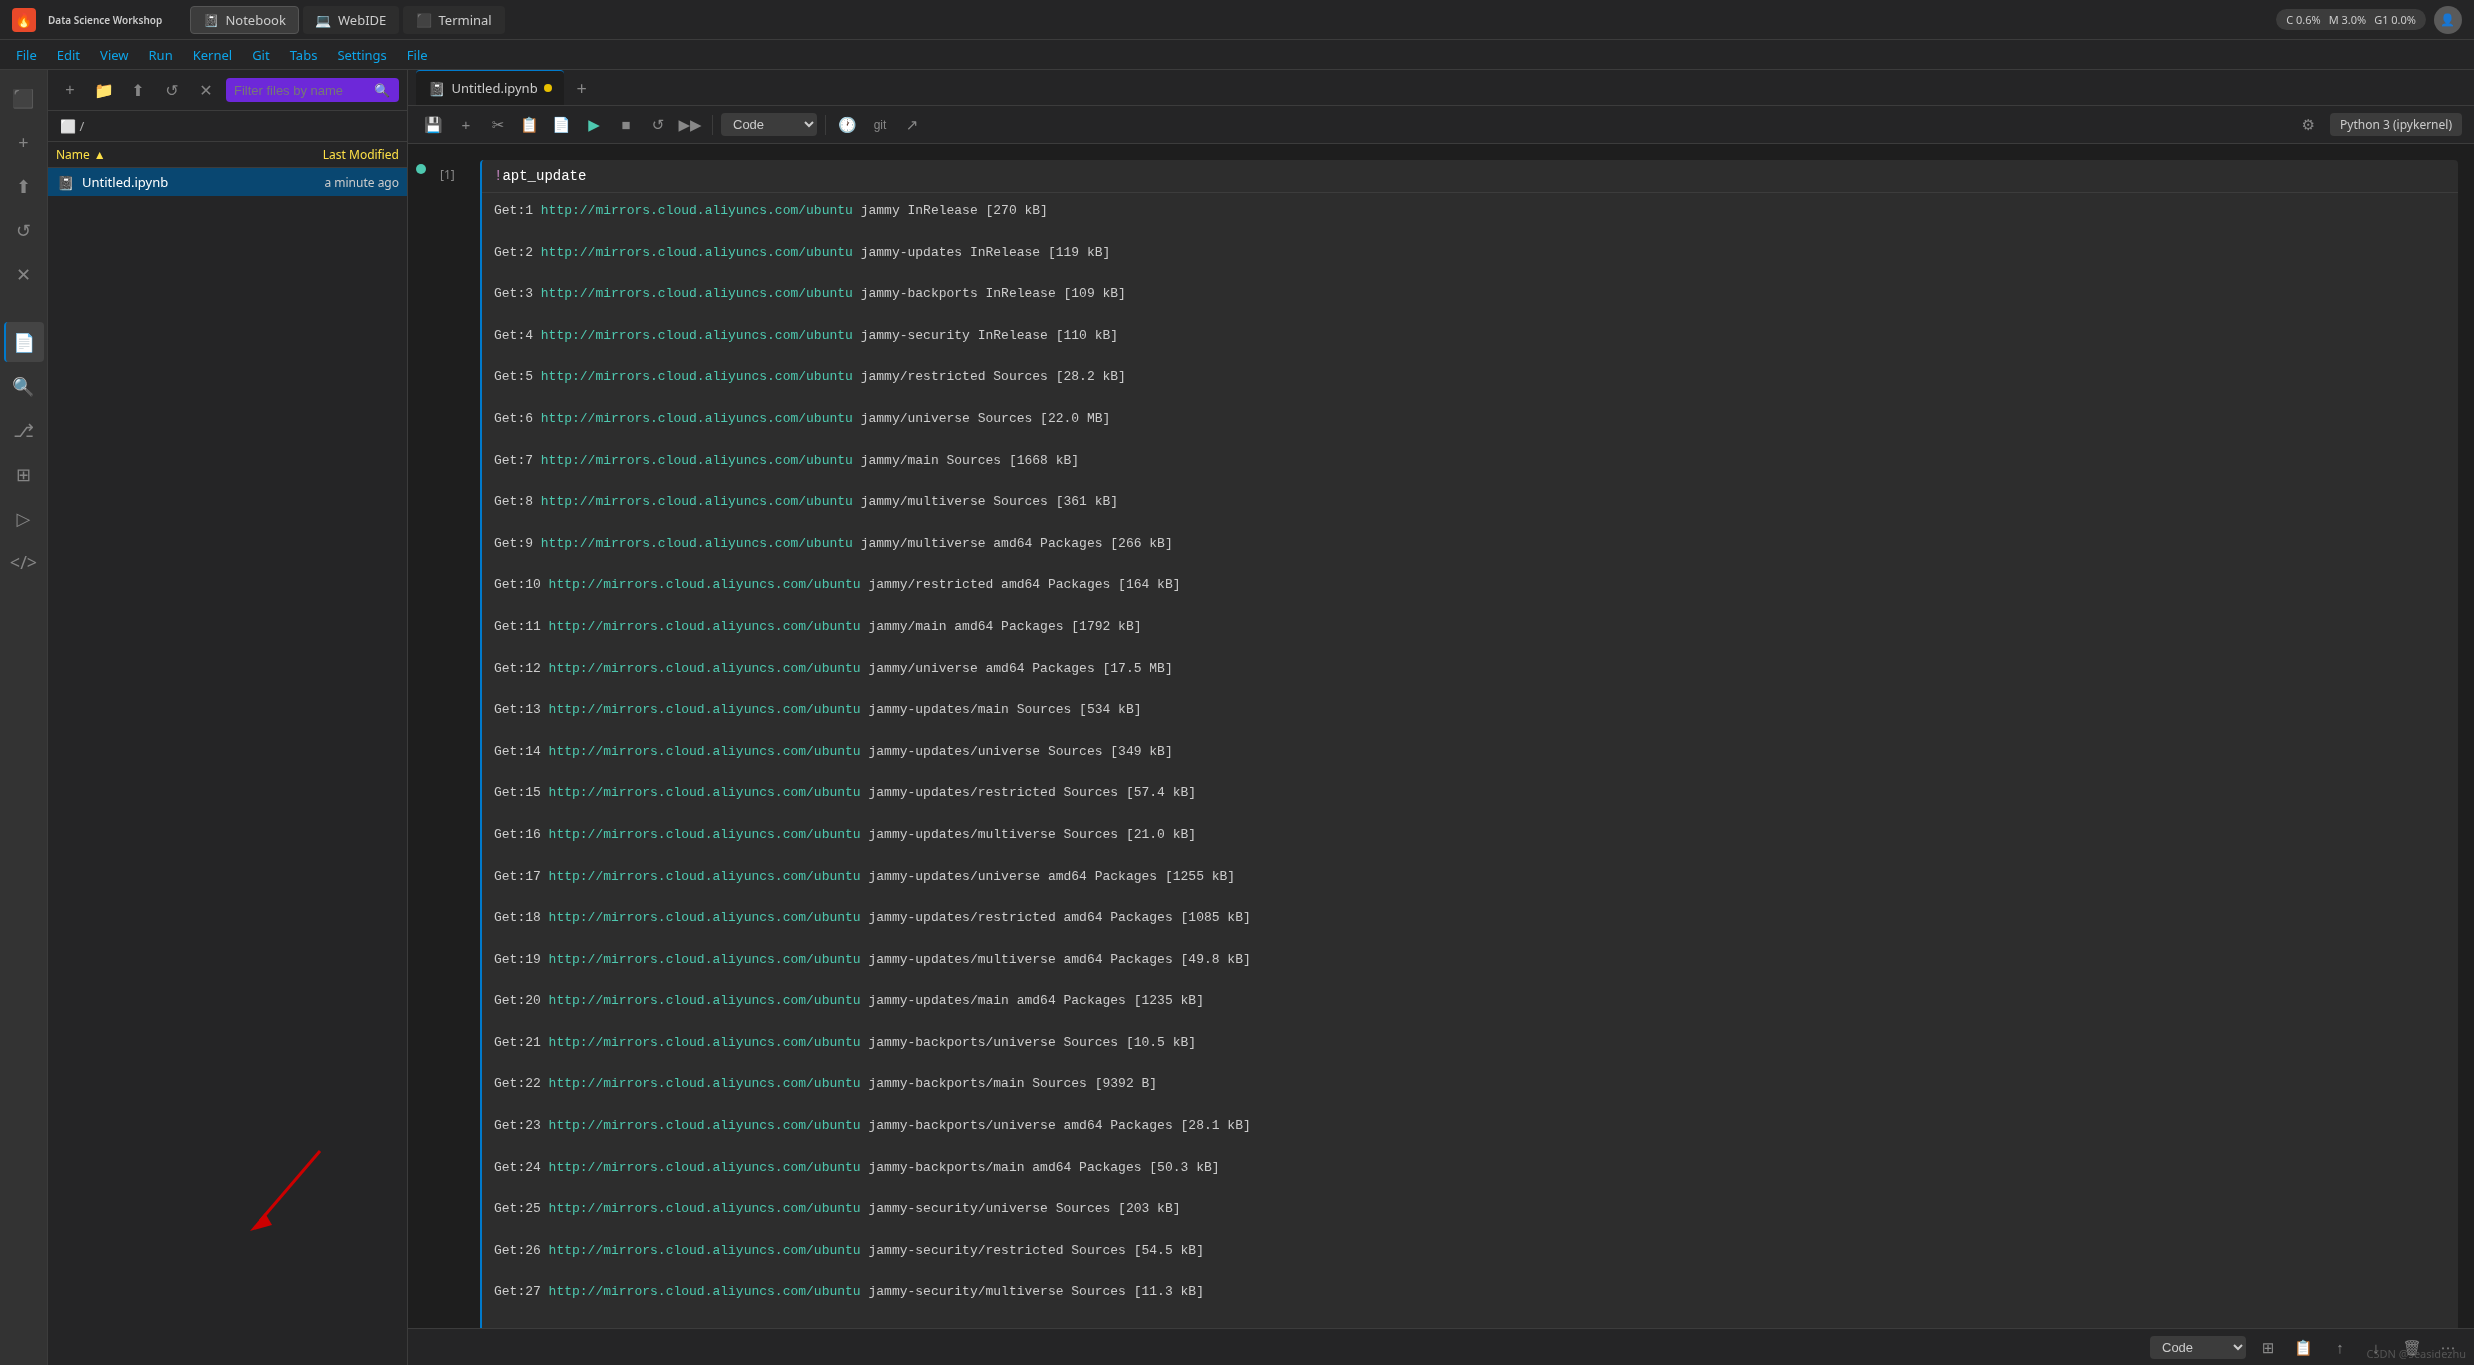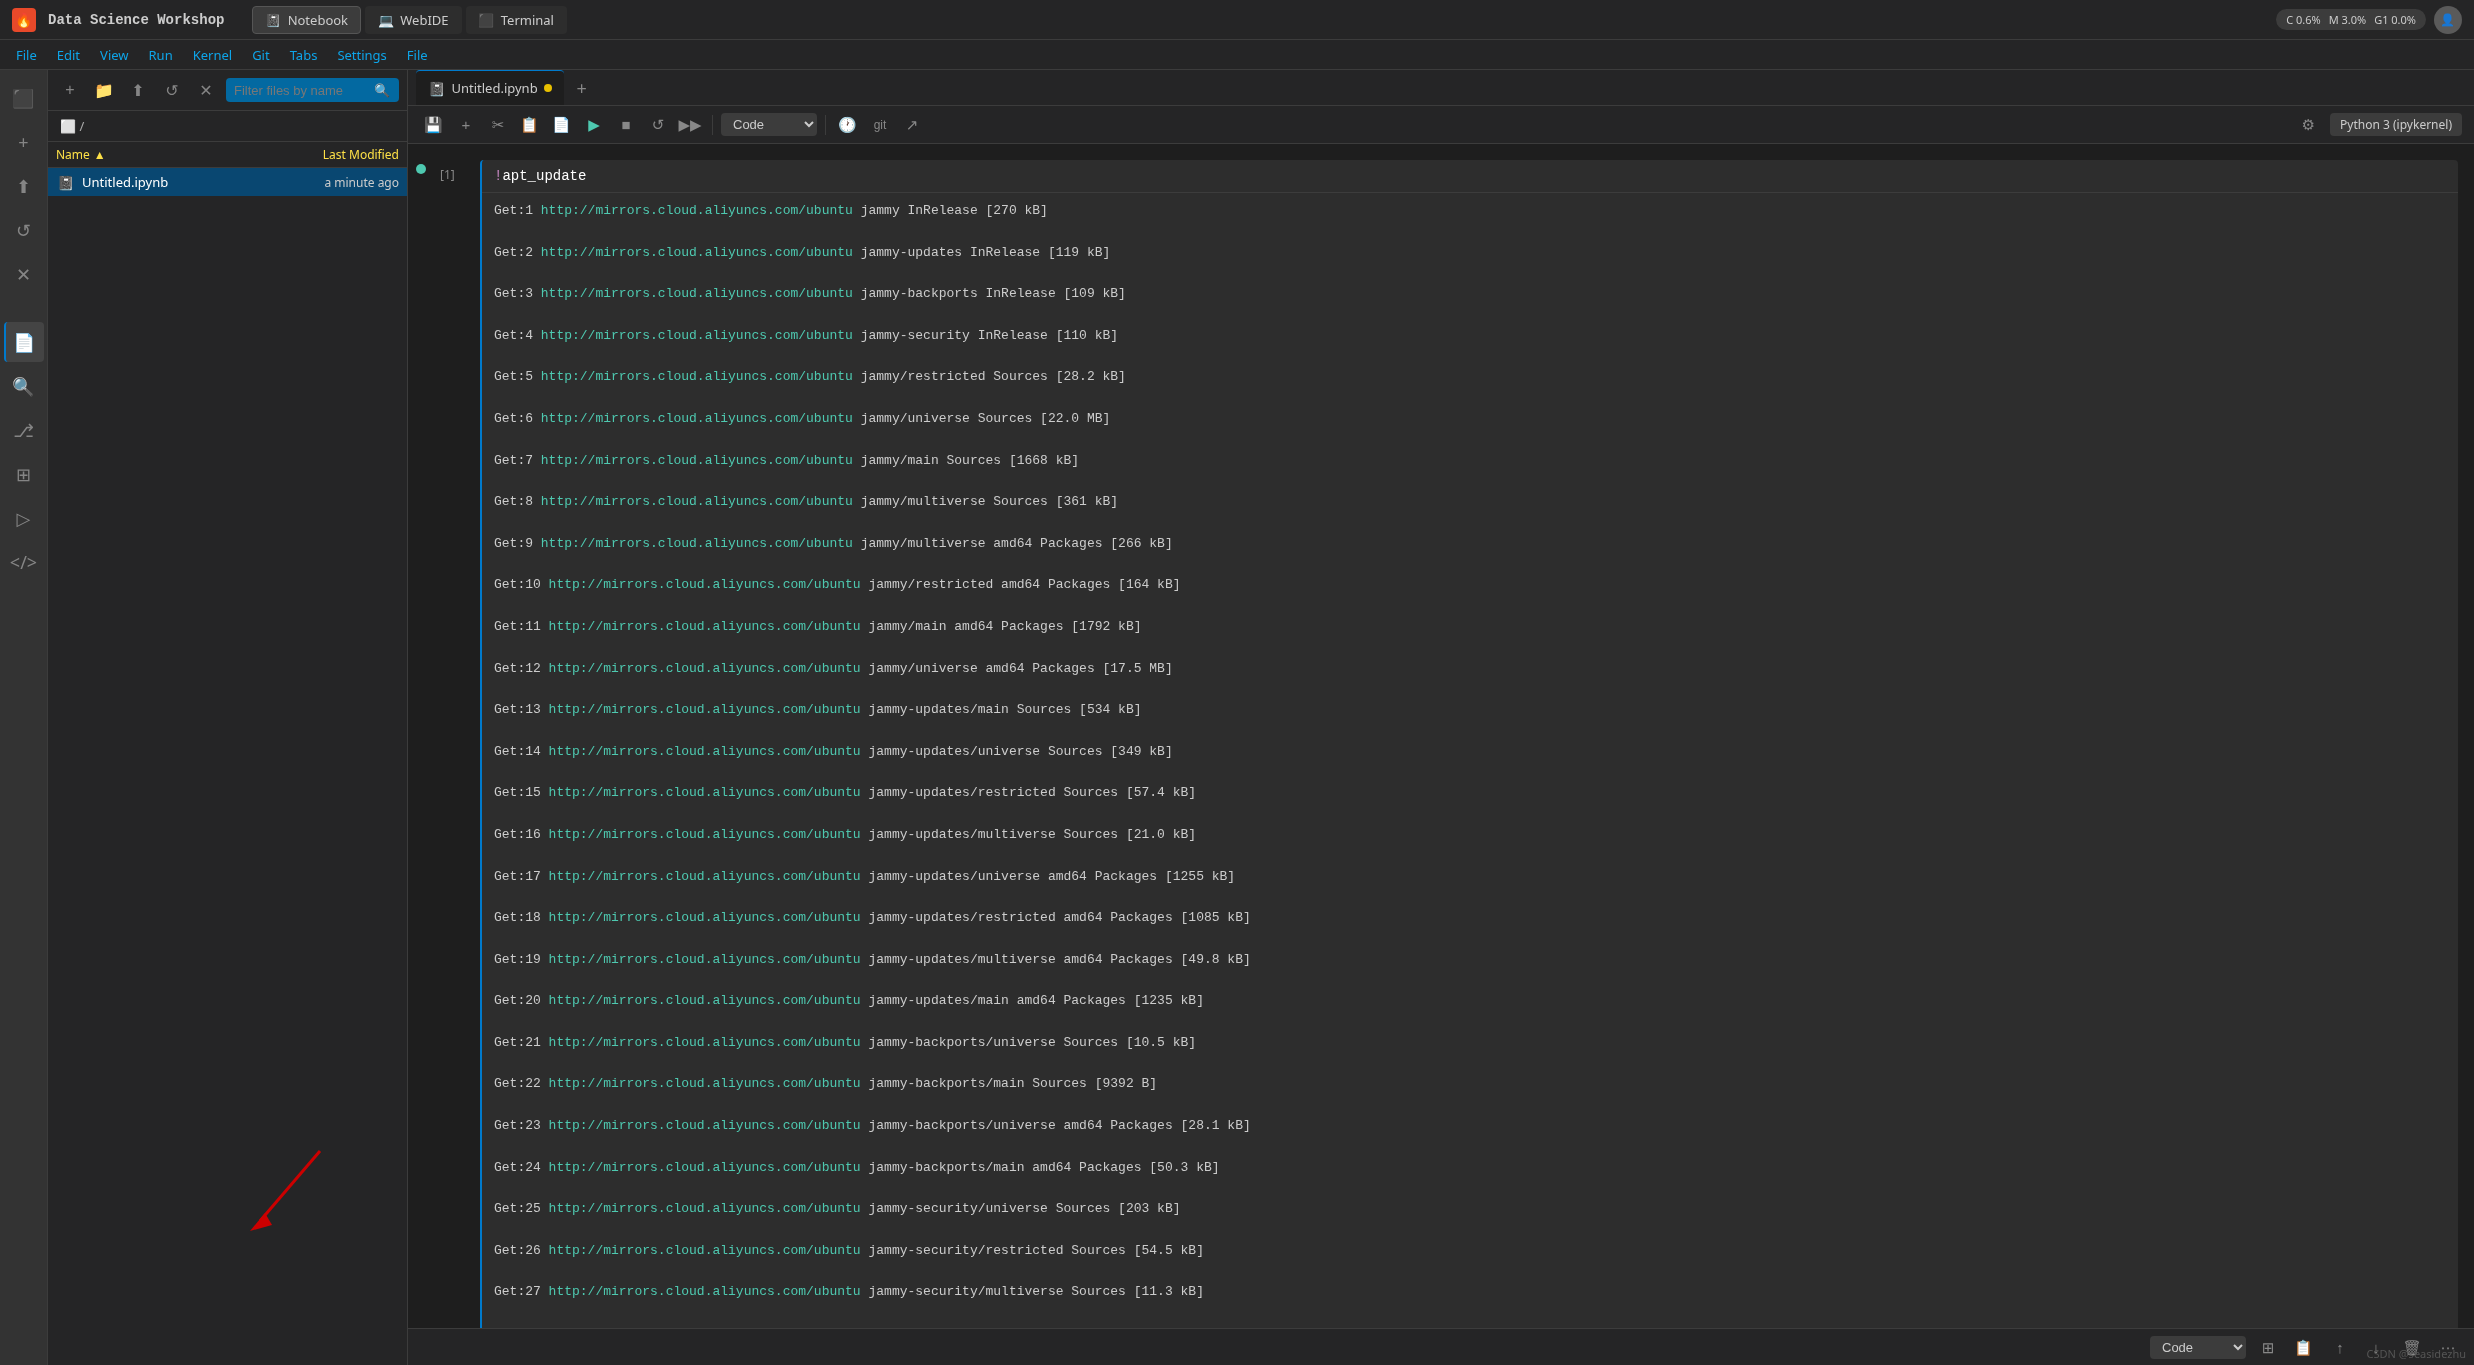--- a/index.html
+++ b/index.html
@@ -28,25 +28,24 @@
     }
     .app-logo {
       width: 24px; height: 24px;
       background: #e8492a;
       border-radius: 4px;
       display: flex; align-items: center; justify-content: center;
       font-size: 14px; font-weight: bold; color: white;
       flex-shrink: 0;
     }
     .app-title {
-      font-size: 14px;
+      font-size: 10px;
       font-weight: 600;
       color: #cccccc;
       margin-right: 16px;
-      font-family: Liberation Mono, monospace;
     }
     .top-tabs {
       display: flex;
       gap: 4px;
       flex: 1;
     }
     .top-tab {
       display: flex;
       align-items: center;
       gap: 6px;
@@ -151,21 +150,21 @@
       cursor: pointer;
       color: #858585;
       font-size: 16px;
       background: transparent;
       border: none;
     }
     .search-box {
       flex: 1;
       display: flex;
       align-items: center;
-      background: #0369a1;
+      background: #6d28d9;
       border-radius: 4px;
       padding: 3px 8px;
       gap: 6px;
     }
     .search-box input {
       background: transparent;
       border: none;
       outline: none;
       color: #ccc;
       font-size: 13px;

